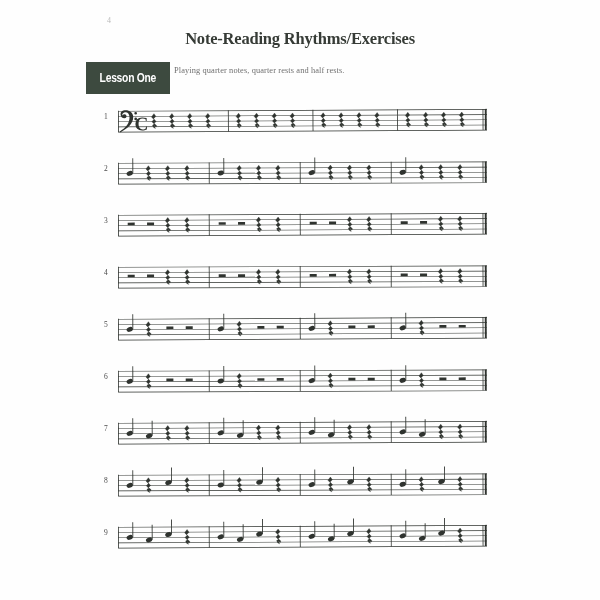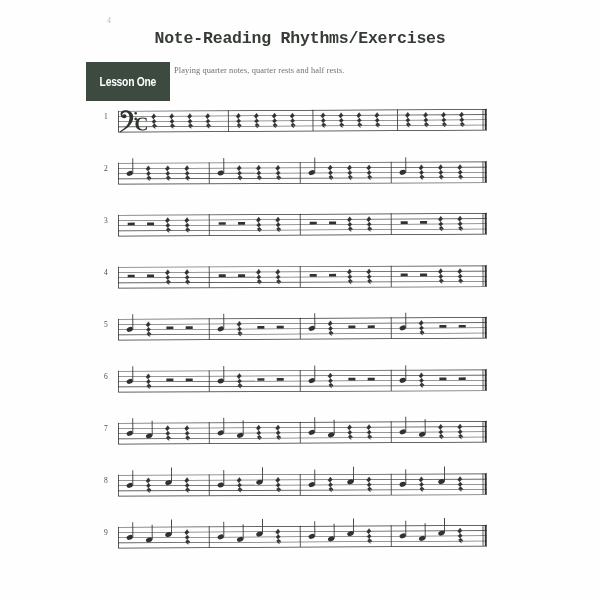--- a/index.html
+++ b/index.html
@@ -30,32 +30,32 @@
 
   
   .page-title{
     position:absolute;
     left:0;right:0;top:29px;
     text-align:center;
     font-size:16.5px;
     font-weight:bold;
     color:#363b36;
     letter-spacing:-0.2px;
-    font-family:Liberation Mono, monospace;
+    font-family:Liberation Serif, serif;
   }
 
   
   .lesson-row{
     position:absolute;
     left:86px;top:62px;
     width:420px;height:22px;
   }
   .lesson-badge{
     position:absolute;left:0;top:0;
-    width:84px;height:39px;
+    width:84px;height:32px;
     background:#3d4a3f;
     display:flex;align-items:center;justify-content:center;
   }
   .lesson-badge-label{
     color:#ffffff;
     font-size:12px;
     font-weight:bold;
     letter-spacing:-0.3px;
     transform:scaleX(.86);
     font-family:"Liberation Sans", sans-serif;

